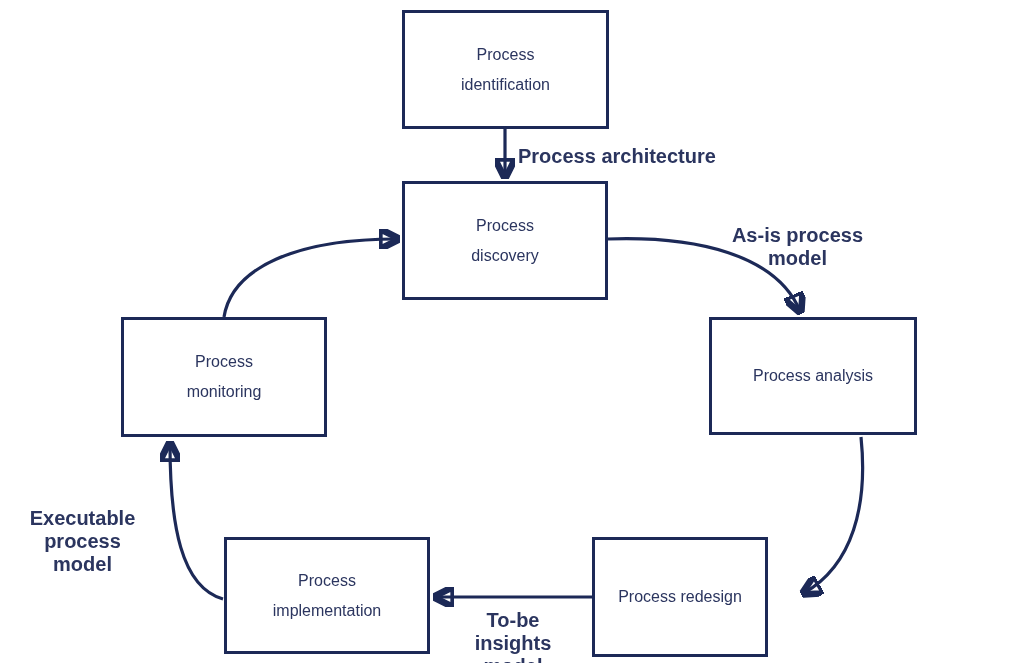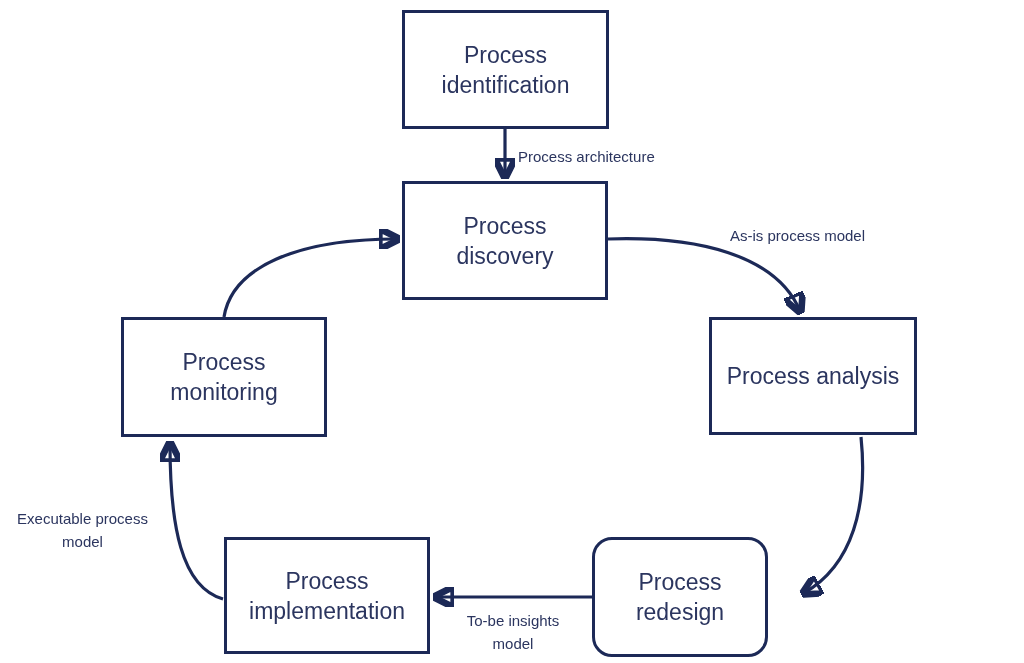--- a/index.html
+++ b/index.html
@@ -32,31 +32,32 @@
   }
   .node {
     position: absolute;
     border: 3px solid var(--ink);
     background: var(--bg);
     display: flex;
     align-items: center;
     justify-content: center;
     text-align: center;
     color: var(--text);
-    font-size: 23px;
+    font-size: 16px;
     line-height: 30px;
     white-space: pre-line;
   }
   .edge-label {
     position: absolute;
     color: var(--text);
-    font-size: 15px;
+    font-size: 20px;
     line-height: 23px;
     text-align: center;
     white-space: pre-line;
+    font-weight: bold;
   }
   .edge-label.align-left { text-align: left; }
 </style>
 </head>
 <body>
 
 <div class="canvas">
 
   <svg class="arrows-layer" viewBox="0 0 1024 663" xmlns="http://www.w3.org/2000/svg">
     <defs>
@@ -79,21 +80,21 @@
 
   <div class="node" style="left:402px; top:181px; width:206px; height:119px;">
     <span>Process
 discovery</span>
   </div>
 
   <div class="node" style="left:697px; top:317px; width:208px; height:118px;margin-left:12px;">
     <span>Process analysis</span>
   </div>
 
-  <div class="node" style="left:592px; top:537px; width:176px; height:120px;border-radius:20px;">
+  <div class="node" style="left:592px; top:537px; width:176px; height:120px;">
     <span>Process redesign</span>
   </div>
 
   <div class="node" style="left:224px; top:537px; width:206px; height:117px;">
     <span>Process
 implementation</span>
   </div>
 
   <div class="node" style="left:121px; top:317px; width:206px; height:120px;">
     <span>Process

